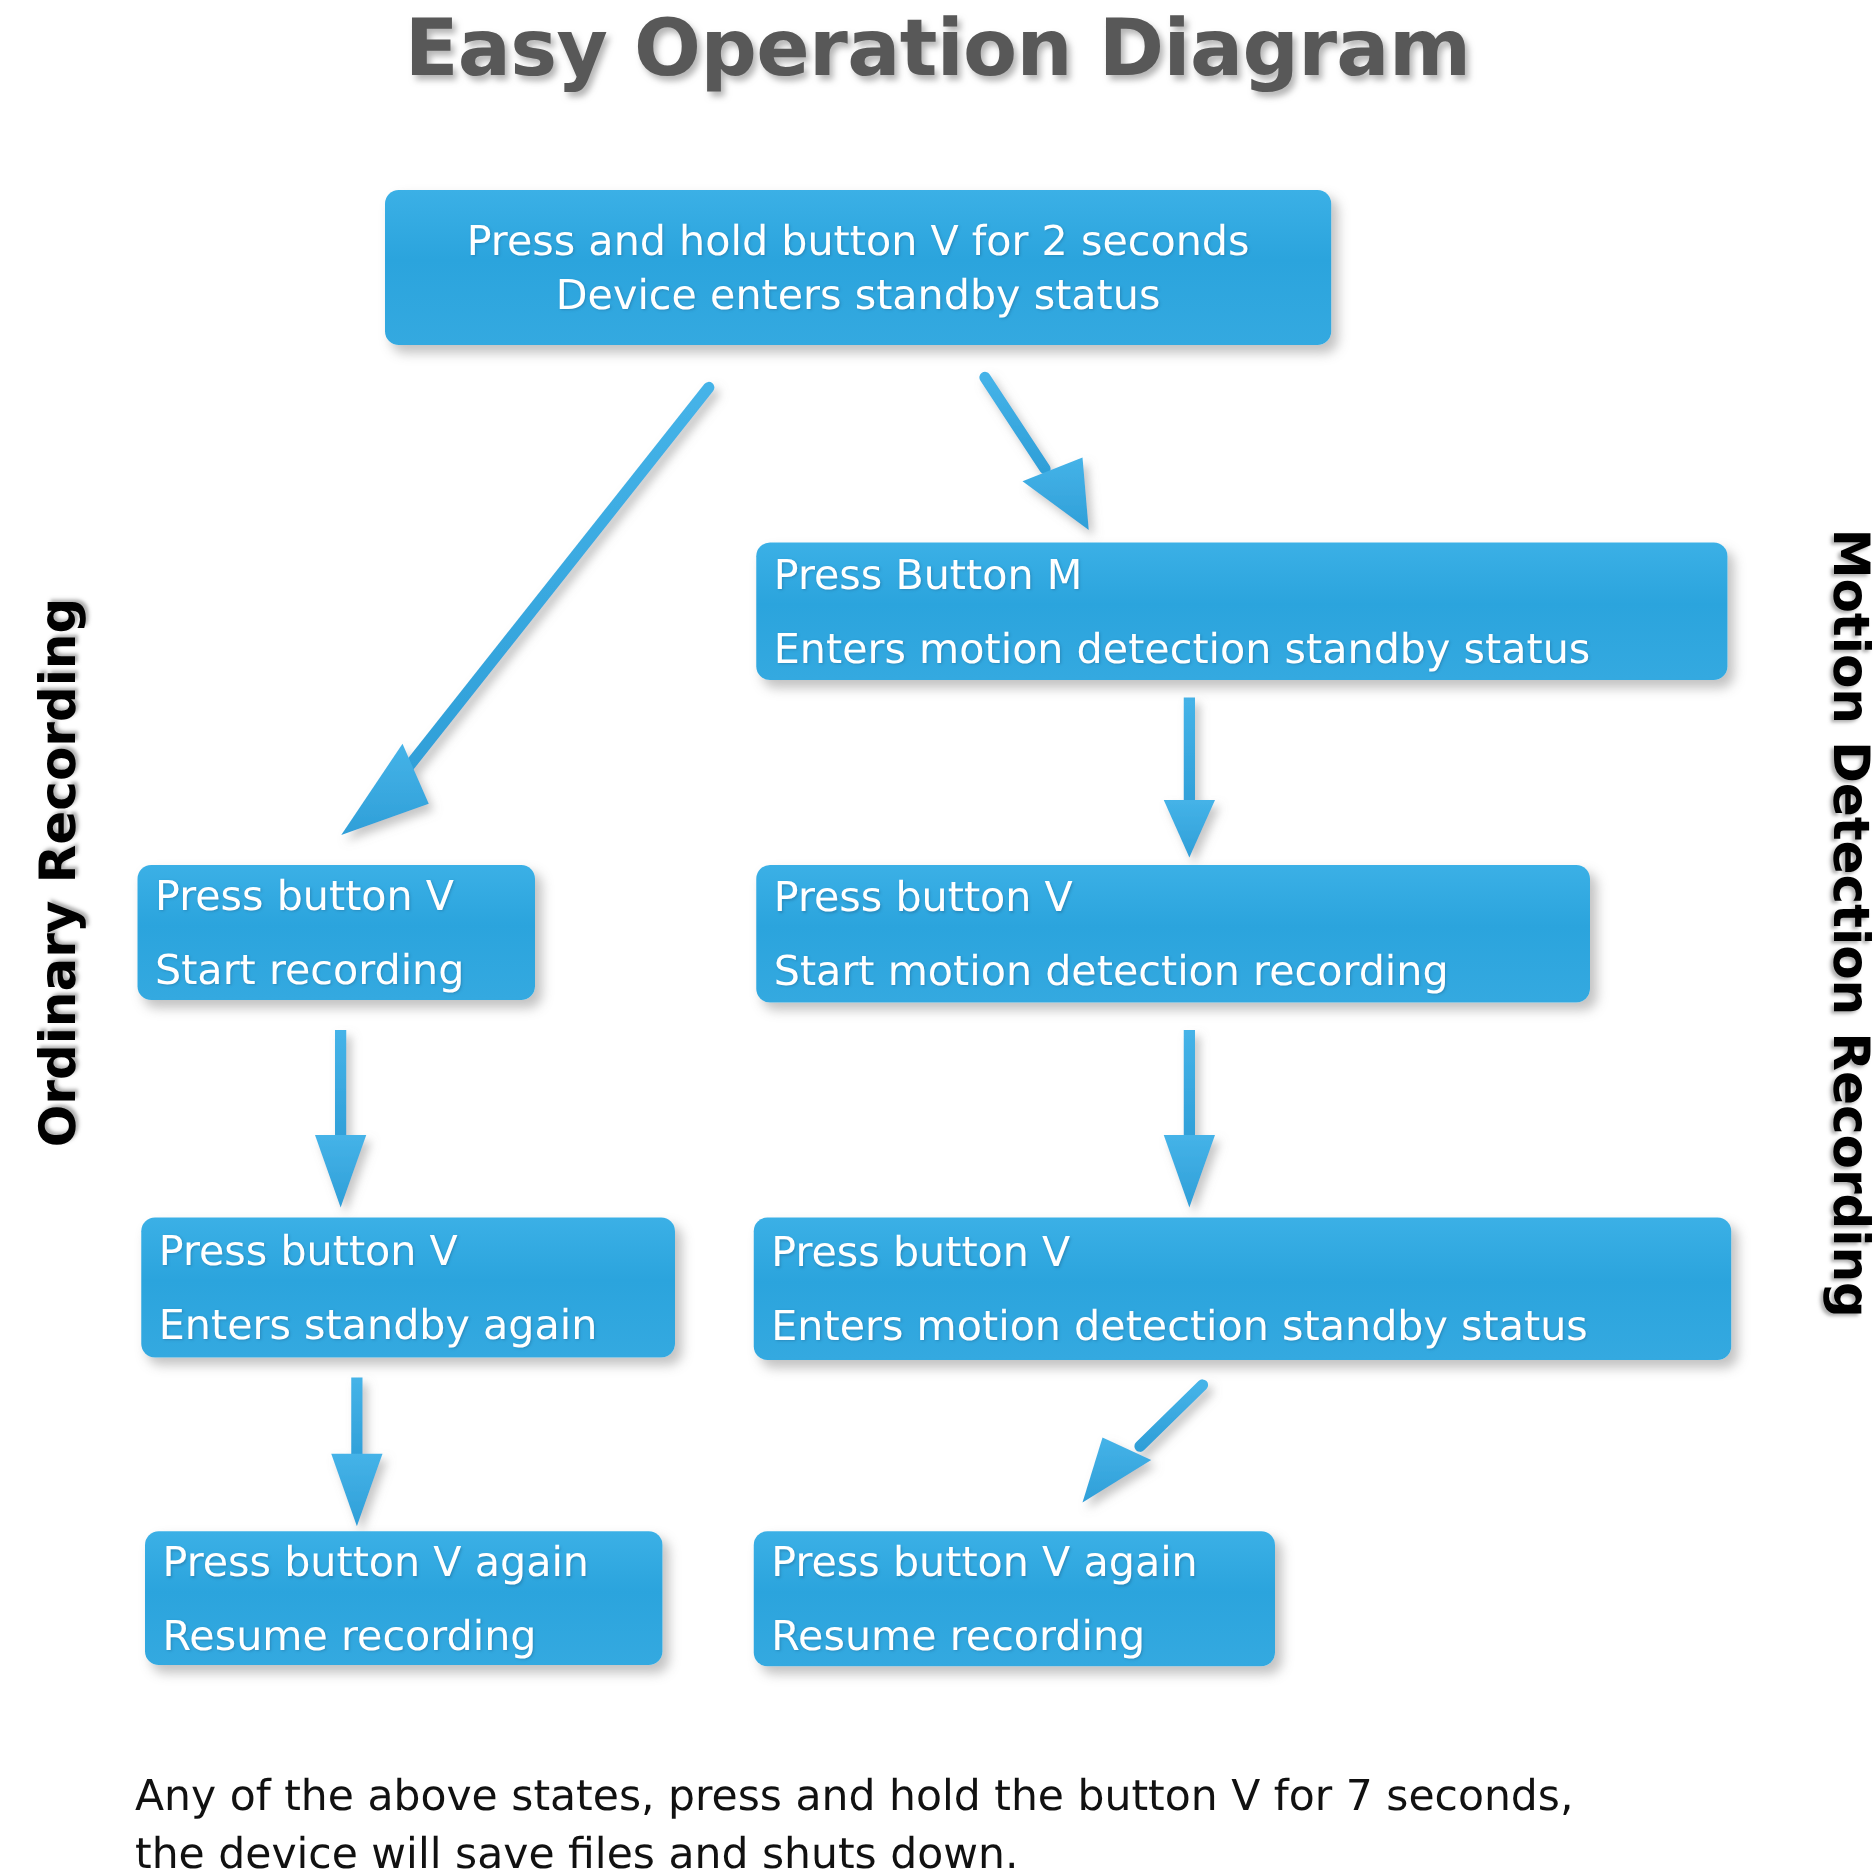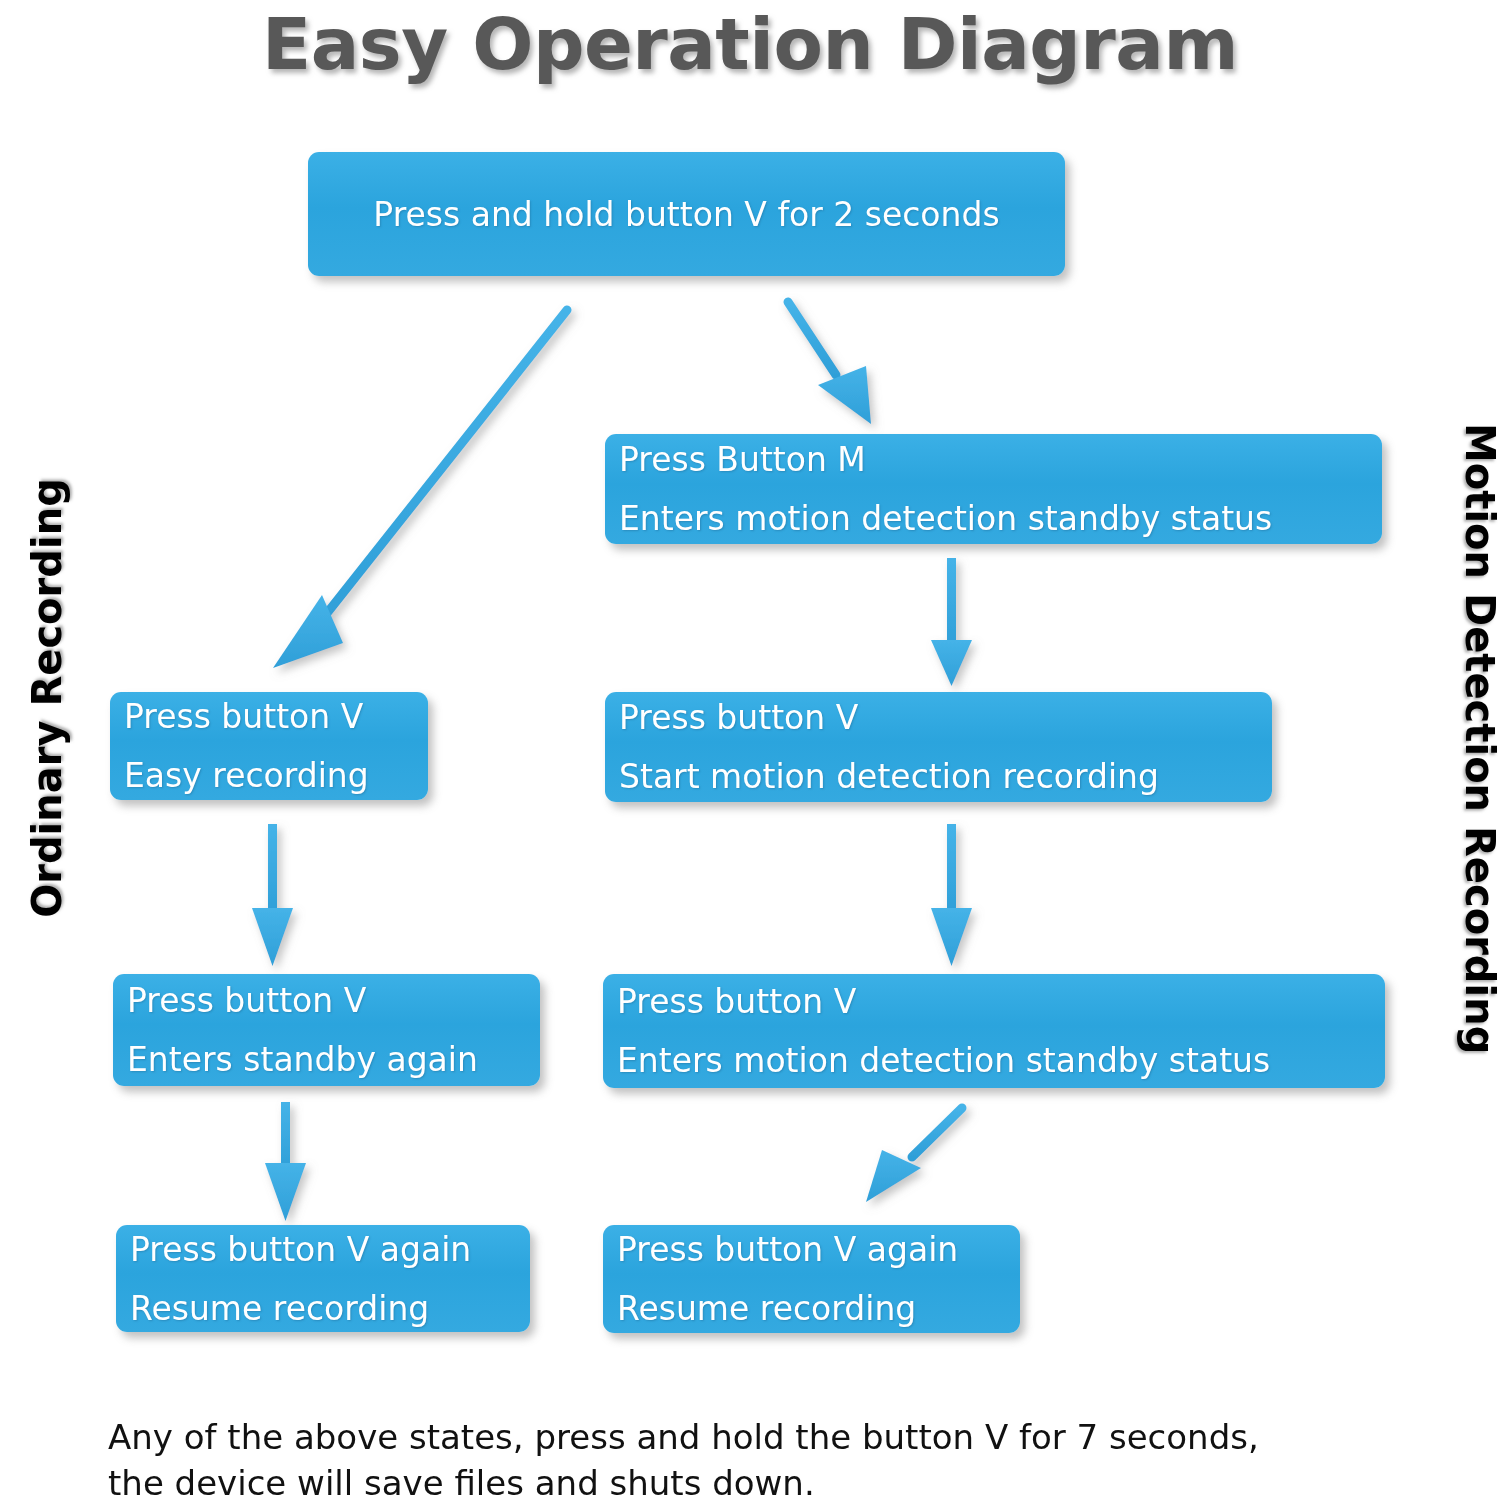--- a/index.html
+++ b/index.html
@@ -24,21 +24,21 @@
 
   
   .title {
     position: absolute;
     left: 0;
     top: 2px;
     width: 1500px;
     text-align: center;
     font-family: "DejaVu Sans", "Liberation Sans", sans-serif;
     font-weight: bold;
-    font-size: 72px;
+    font-size: 63px;
     letter-spacing: -0.5px;
     color: #585858;
     text-shadow: 3px 4px 5px rgba(120,120,120,0.55);
     white-space: nowrap;
   }
 
   
   .side-label {
     position: absolute;
     font-family: "DejaVu Sans", "Liberation Sans", sans-serif;
@@ -171,30 +171,31 @@
     </g>
 
     <g filter="url(#arrShadow)">
       <line x1="962" y1="1108" x2="912" y2="1157" stroke="url(#arrGrad)" stroke-width="9" stroke-linecap="round"></line>
       <polygon points="866,1202 882,1150 921,1168" fill="url(#arrGrad)"></polygon>
     </g>
   </svg>
 
   <div class="box center" id="box-start">
     <span class="line">Press and hold button V for 2 seconds</span>
+    <span class="line">Device enters standby status</span>
   </div>
 
   <div class="box left" id="box-md-standby">
     <span class="line">Press Button M</span>
     <span class="line">Enters motion detection standby status</span>
   </div>
 
   <div class="box left" id="box-ord-start">
     <span class="line">Press button V</span>
-    <span class="line">Easy recording</span>
+    <span class="line">Start recording</span>
   </div>
 
   <div class="box left" id="box-md-start">
     <span class="line">Press button V</span>
     <span class="line">Start motion detection recording</span>
   </div>
 
   <div class="box left" id="box-ord-standby">
     <span class="line">Press button V</span>
     <span class="line">Enters standby again</span>

